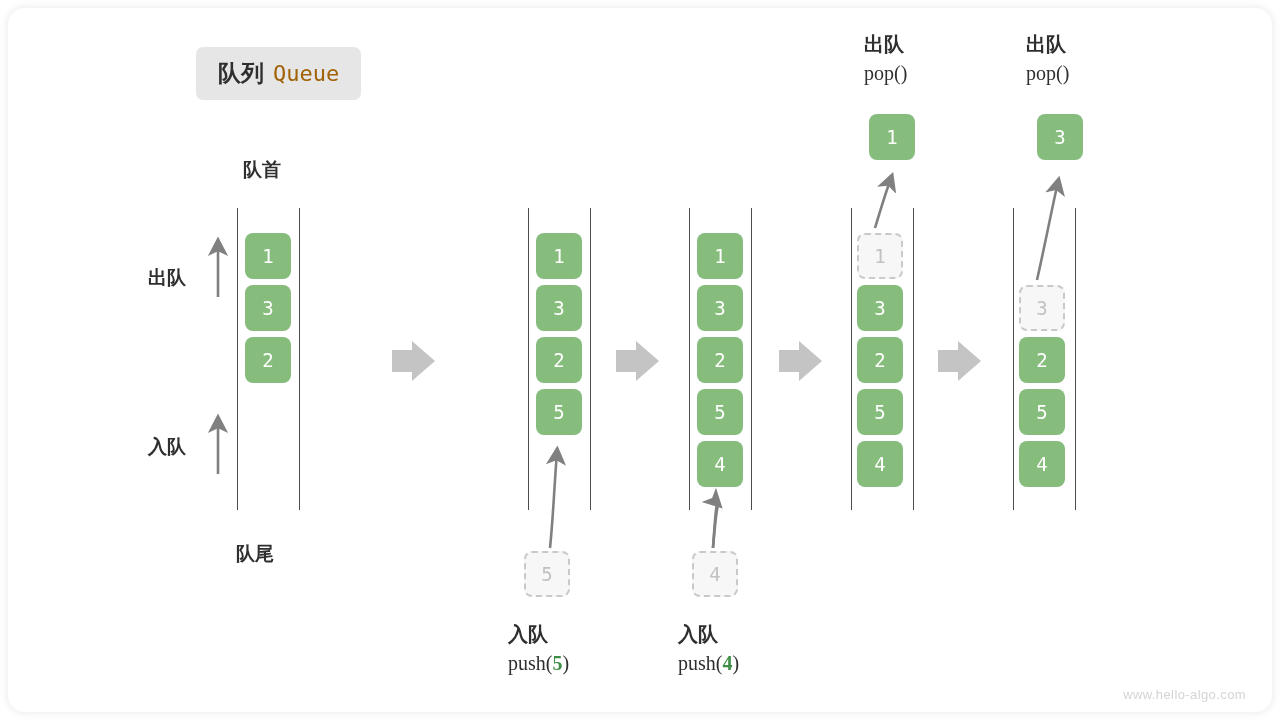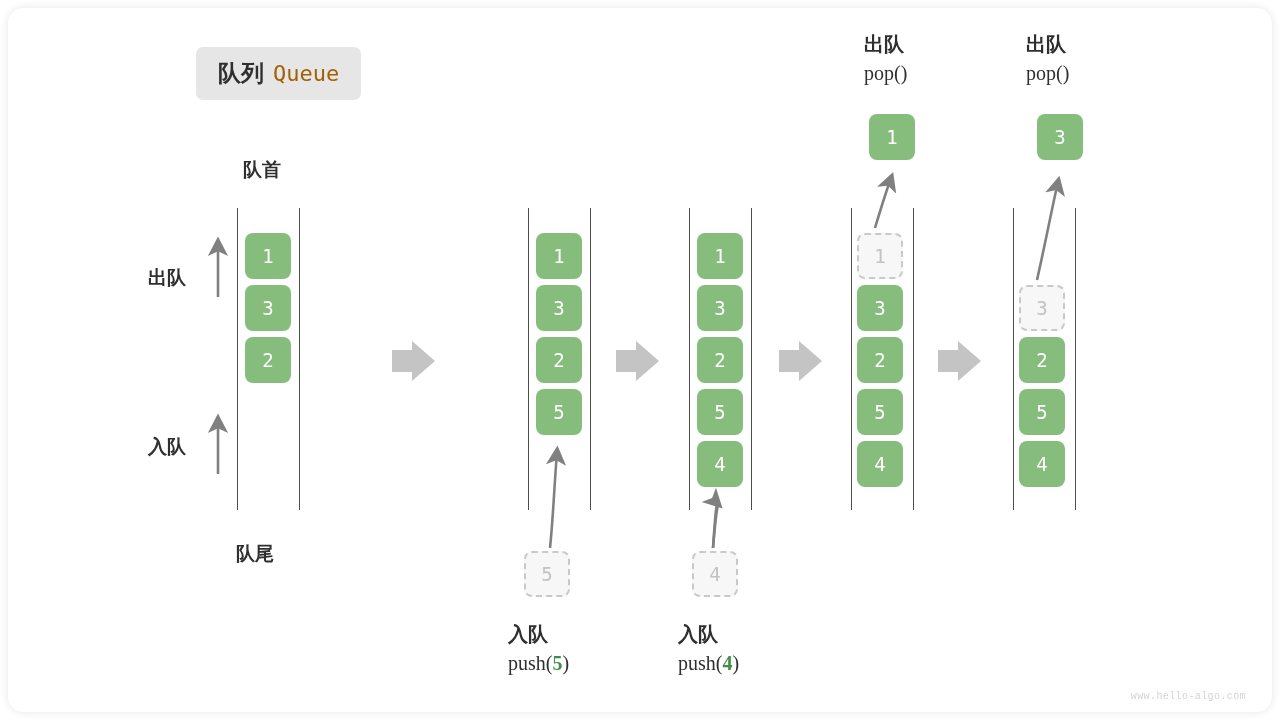--- a/index.html
+++ b/index.html
@@ -119,23 +119,23 @@
     width: 1280px;
     height: 720px;
     pointer-events: none;
   }
 
   
   .watermark {
     position: absolute;
     right: 34px;
     bottom: 18px;
-    font-size: 10px;
+    font-size: 13px;
     color: #d4d4d4;
-    font-family: Liberation Mono, monospace;
+    font-family: Liberation Sans, sans-serif;
     letter-spacing: 0.4px;
   }
 </style>
 </head>
 <body>
 
 <div id="card"></div>
 
 <div id="stage">
 

